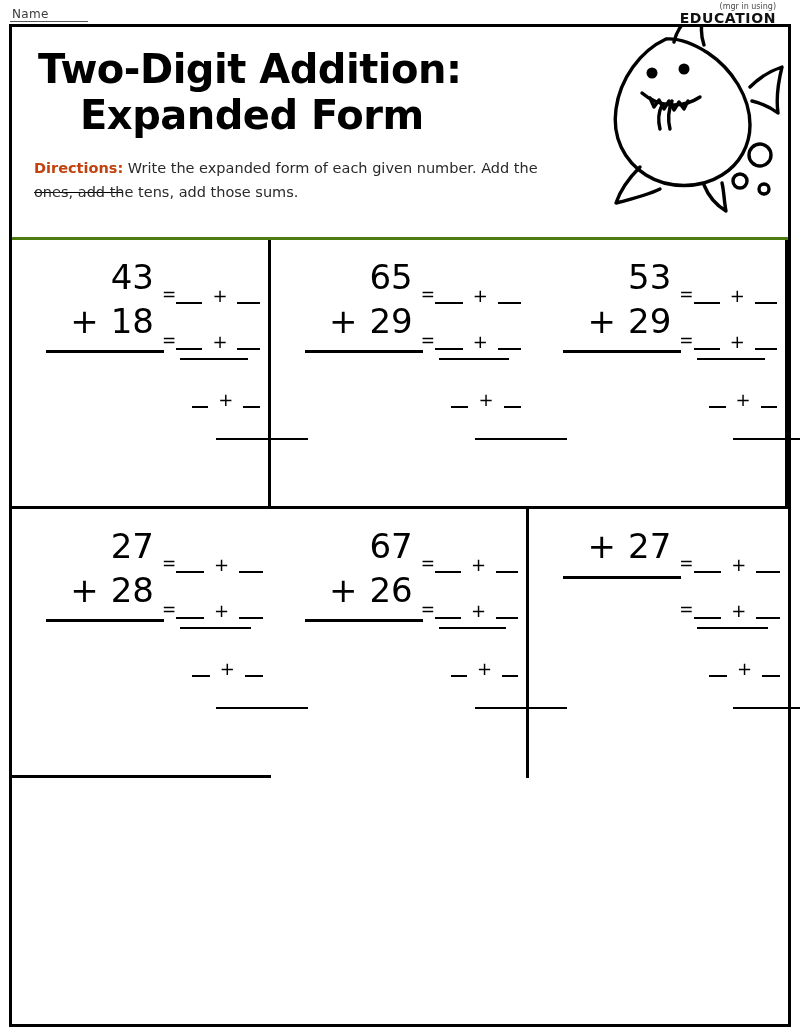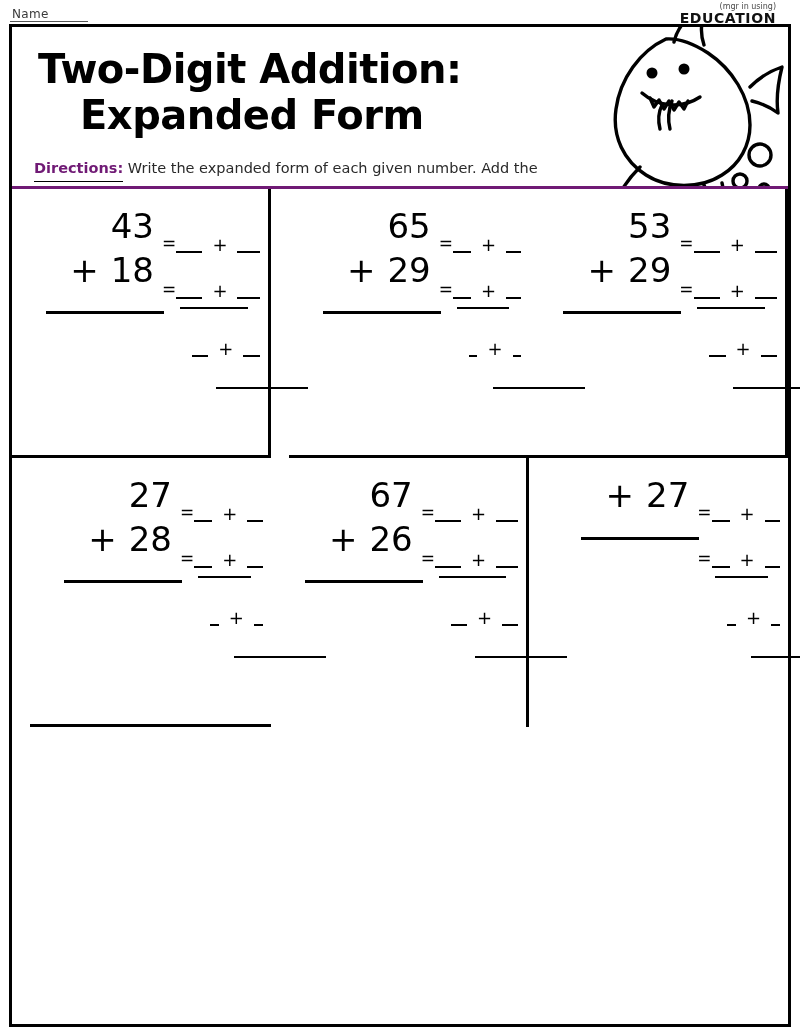--- a/index.html
+++ b/index.html
@@ -70,22 +70,22 @@
     width: 782px;
     height: 1003px;
     border: 3px solid #000;
     box-sizing: border-box;
     background: #fff;
   }
 
   
   .header {
     position: relative;
-    height: 162px;
-    border-bottom: 3px solid #701a75;
+    height: 213px;
+    border-bottom: 3px solid #4d7c0f;
     box-sizing: border-box;
     overflow: hidden;
   }
   .title {
     position: absolute;
     left: 26px;
     top: 20px;
     width: 520px;
     font-family: "DejaVu Sans", sans-serif;
     font-weight: bold;
@@ -102,23 +102,23 @@
     left: 22px;
     top: 130px;
     width: 540px;
     font-family: "DejaVu Sans", sans-serif;
     font-size: 14.5px;
     line-height: 1.65;
     color: #2a2a2a;
   }
   .directions b {
     font-weight: bold;
-    color: #701a75;
+    color: #c2410c;
     border-bottom: 1px solid #000;
-    padding-bottom: 5px;
+    padding-bottom: 16px;
   }
 
   
   .shark {
     position: absolute;
     right: 4px;
     top: -18px;
     width: 230px;
     height: 215px;
   }
@@ -130,40 +130,40 @@
     grid-template-rows: repeat(3, 1fr);
     height: calc(100% - 190px);
   }
   .cell {
     position: relative;
     border-right: 3px solid #000;
     border-bottom: 3px solid #000;
     box-sizing: border-box;
     padding: 14px 10px 0 10px;
   }
-  .cell:nth-child(2n) { border-right: none; margin-left: 18px; }
+  .cell:nth-child(2n) { border-right: none; }
   .cell:nth-child(5), .cell:nth-child(6) { border-bottom: none; }
 
   
   .stack {
     position: absolute;
     left: 34px;
     top: 16px;
     width: 118px;
     text-align: right;
     font-family: "DejaVu Sans", sans-serif;
     font-size: 34px;
     line-height: 1.28;
   }
   .stack .top-num { display: block; padding-right: 10px; }
   .stack .bot-row {
     display: block;
     border-bottom: 3px solid #000;
     padding-right: 10px;
-    padding-bottom: 19px;
+    padding-bottom: 7px;
   }
   .stack .plus { margin-right: 12px; }
 
   
   .work {
     position: absolute;
     left: 150px;
     top: 22px;
     right: 8px;
   }

